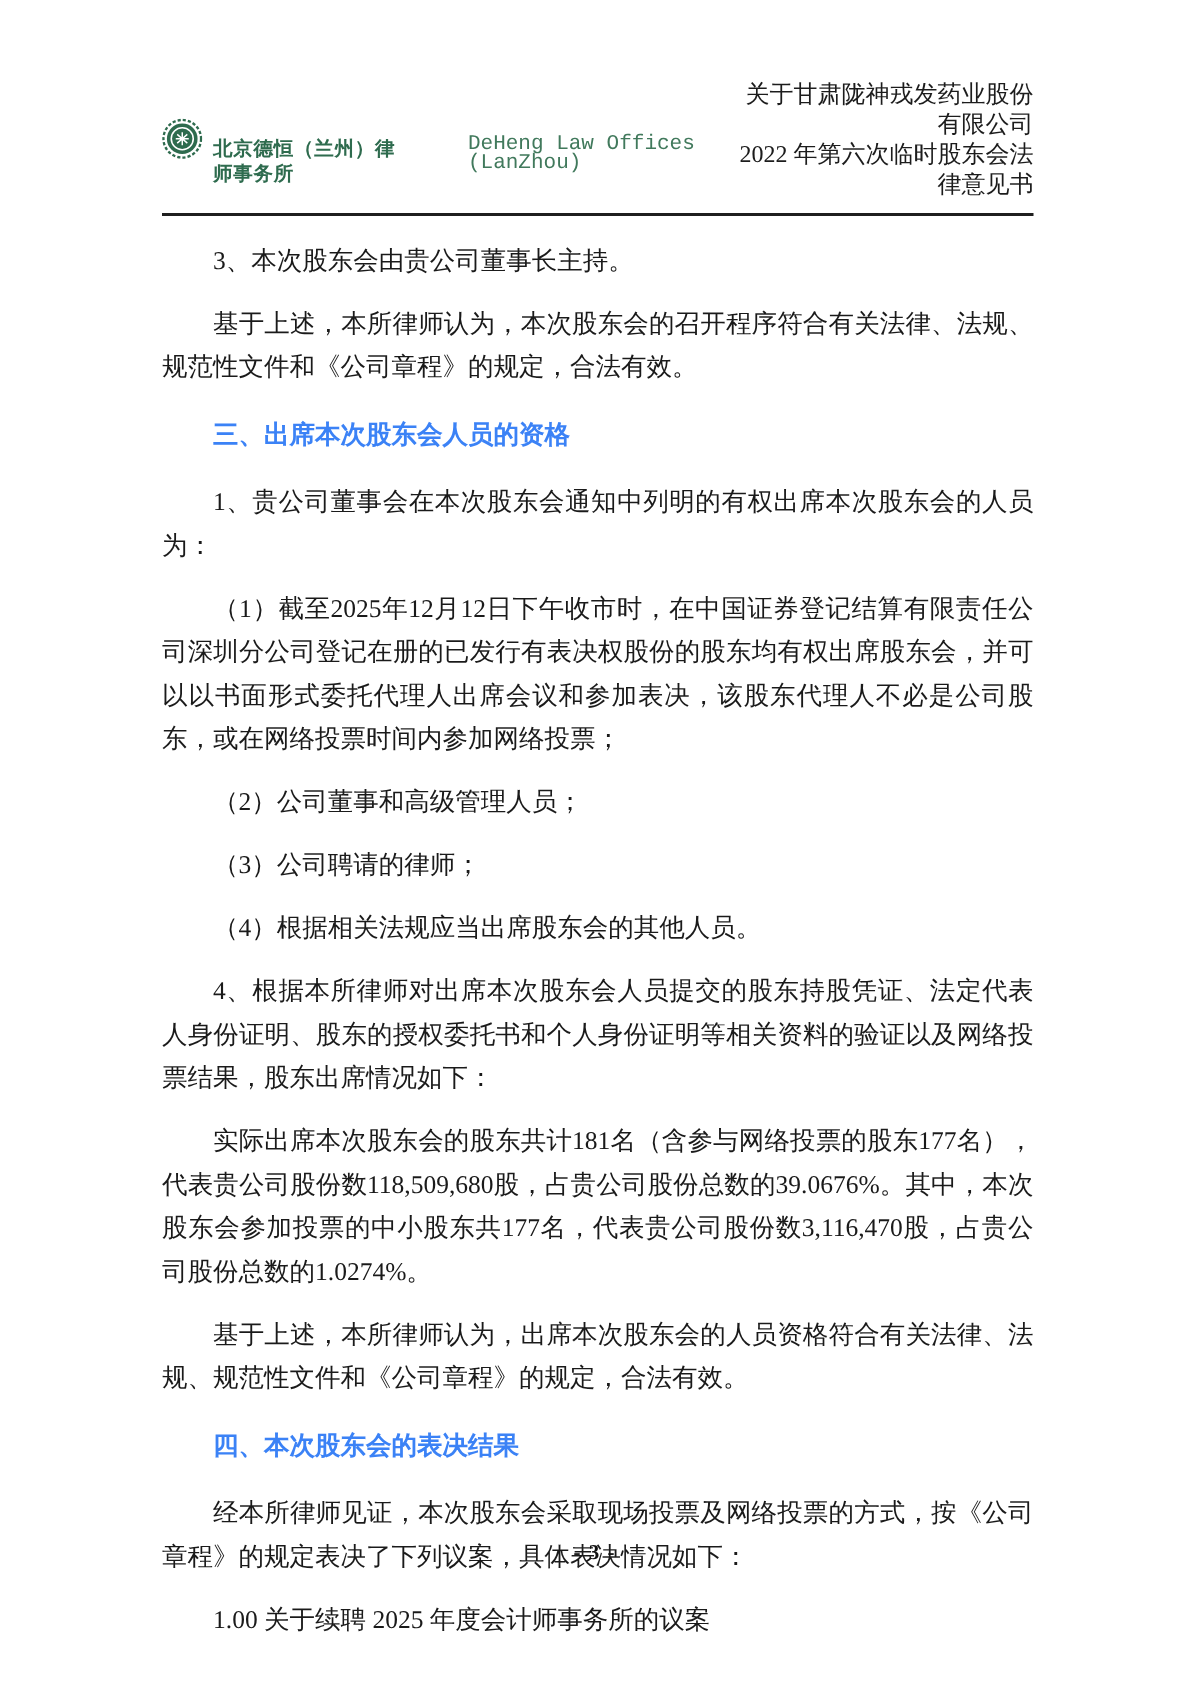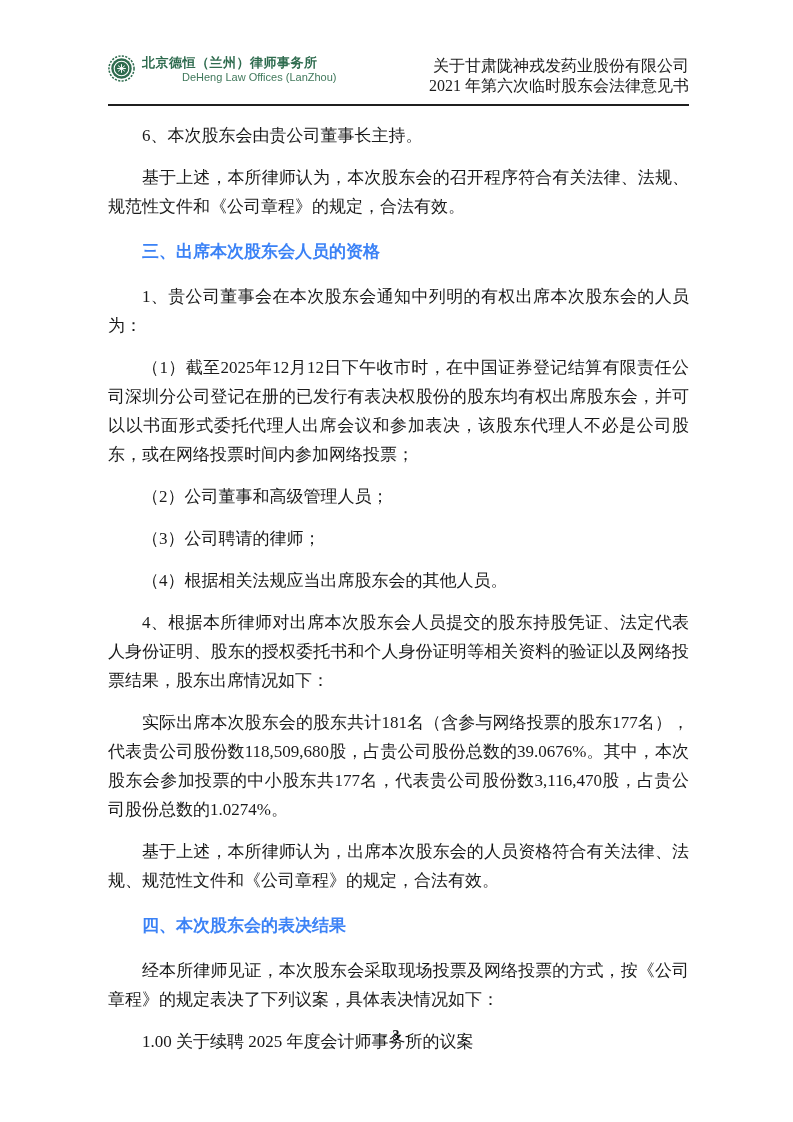--- a/index.html
+++ b/index.html
@@ -22,32 +22,32 @@
     border-bottom:2px solid #1f1f1f;
     padding-bottom:8px;
   }
   .brand{
     display:flex;
     align-items:flex-start;
     gap:7px;
     margin-bottom:10px;
   }
   .logo{flex:0 0 auto;margin-top:1px;}
-  .brand-names{display:flex;flex-direction:column;}
+  .brand-names{display:flex;flex-direction:row;margin-top:12px;}
   .firm-cn{
     font-family:"Liberation Sans","DejaVu Sans",sans-serif;
     font-weight:bold;
     font-size:13px;
     line-height:17px;
     color:#2e6b4e;
     letter-spacing:.5px;
   }
   .firm-en{
-    font-family:Liberation Sans, sans-serif;
-    font-size:11px;
+    font-family:Liberation Mono, monospace;
+    font-size:14px;
     line-height:13px;
     color:#41795c;
     padding-left:40px;
   }
   .doc-title{
     text-align:right;
     font-size:16px;
     line-height:20px;
     color:#1c1c1c;
   }
@@ -98,26 +98,26 @@
           <path d="M9.5 14 h9 M14 9.5 v9 M10.5 11 l7 6 M17.5 11 l-7 6" stroke="#ffffff" stroke-width="1" fill="none"></path>
         </svg>
       </span>
       <span class="brand-names">
         <span class="firm-cn">北京德恒（兰州）律师事务所</span>
         <span class="firm-en">DeHeng Law Offices (LanZhou)</span>
       </span>
     </div>
     <div class="doc-title">
       <div>关于甘肃陇神戎发药业股份有限公司</div>
-      <div>2021 年第六次临时股东会法律意见书</div>
+      <div>2022 年第六次临时股东会法律意见书</div>
     </div>
   </div>
 
   <div class="content">
-    <p>6、本次股东会由贵公司董事长主持。</p>
+    <p>3、本次股东会由贵公司董事长主持。</p>
     <p>基于上述，本所律师认为，本次股东会的召开程序符合有关法律、法规、规范性文件和《公司章程》的规定，合法有效。</p>
     <h3>三、出席本次股东会人员的资格</h3>
     <p>1、贵公司董事会在本次股东会通知中列明的有权出席本次股东会的人员为：</p>
     <p>（1）截至2025年12月12日下午收市时，在中国证券登记结算有限责任公司深圳分公司登记在册的已发行有表决权股份的股东均有权出席股东会，并可以以书面形式委托代理人出席会议和参加表决，该股东代理人不必是公司股东，或在网络投票时间内参加网络投票；</p>
     <p>（2）公司董事和高级管理人员；</p>
     <p>（3）公司聘请的律师；</p>
     <p>（4）根据相关法规应当出席股东会的其他人员。</p>
     <p>4、根据本所律师对出席本次股东会人员提交的股东持股凭证、法定代表人身份证明、股东的授权委托书和个人身份证明等相关资料的验证以及网络投票结果，股东出席情况如下：</p>
     <p>实际出席本次股东会的股东共计181名（含参与网络投票的股东177名），代表贵公司股份数118,509,680股，占贵公司股份总数的39.0676%。其中，本次股东会参加投票的中小股东共177名，代表贵公司股份数3,116,470股，占贵公司股份总数的1.0274%。</p>
     <p>基于上述，本所律师认为，出席本次股东会的人员资格符合有关法律、法规、规范性文件和《公司章程》的规定，合法有效。</p>

